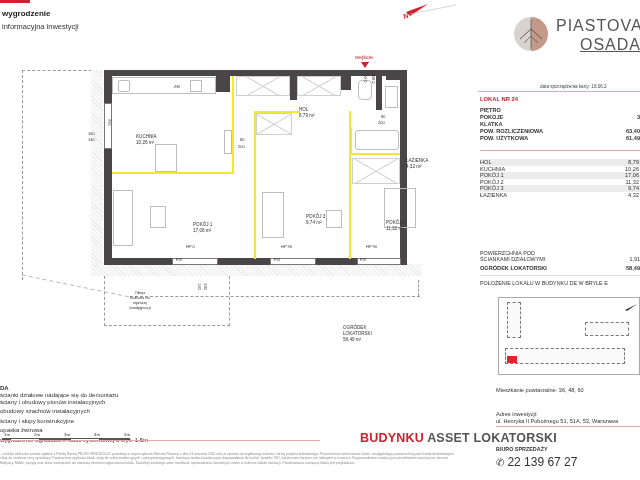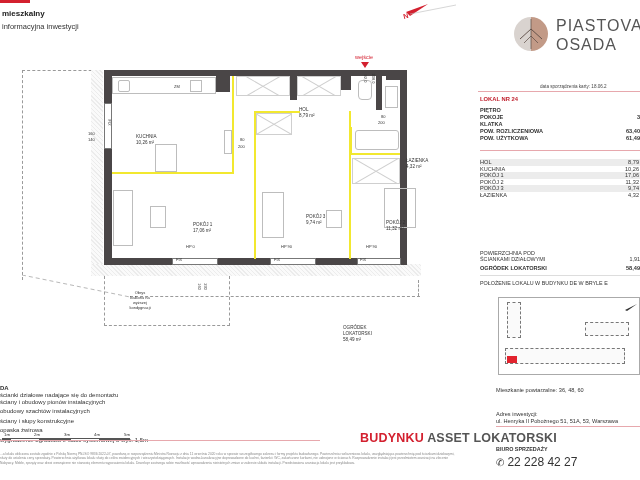--- a/index.html
+++ b/index.html
@@ -33,21 +33,21 @@
   .entry-arrow { left: 361px; top: 62px; width: 0; height: 0; border-left: 4px solid transparent; border-right: 4px solid transparent; border-top: 6px solid #d3202f; }
 
   
   .north { left: 398px; top: 2px; width: 60px; height: 18px; }
 
   
   .logo-circle { left: 514px; top: 17px; width: 34px; height: 34px; border-radius: 50%; overflow: hidden; }
   .logo-circle .l { position: absolute; left: 0; top: 0; width: 50%; height: 100%; background: #d9d3cf; }
   .logo-circle .r { position: absolute; right: 0; top: 0; width: 50%; height: 100%; background: #c29a87; }
   .logo-t1 { left: 556px; top: 17px; font-size: 16px; letter-spacing: 1px; color: #555; }
-  .logo-t2 { left: 556px; top: 36px; font-size: 16px; letter-spacing: 1px; color: #555; }
+  .logo-t2 { left: 580px; top: 36px; font-size: 16px; letter-spacing: 1px; color: #555; text-decoration: underline; }
 
   
   .date { left: 540px; top: 84px; font-size: 4.6px; color: #444; white-space: nowrap; }
   .rule-red { position: absolute; height: 0.8px; background: #e7a8ad; }
   .lokal { left: 480px; top: 96px; font-size: 5.8px; font-weight: bold; color: #c0202d; }
   .kv { position: absolute; left: 480px; width: 160px; font-size: 5.6px; font-weight: bold; color: #333; display: flex; justify-content: space-between; }
   .kv-light { position: absolute; left: 480px; width: 160px; font-size: 5.6px; color: #333; display: flex; justify-content: space-between; height: 7px; line-height: 7px; padding-right: 1px; }
   .kv-light.shade { background: #ececec; }
   .kv span:last-child, .kv-light span:last-child { text-align: right; }
 
@@ -75,21 +75,21 @@
   
   .foot-rule { left: 0; top: 440px; width: 320px; height: 0.8px; background: #e7a8ad; }
   .victoria { left: 360px; top: 431px; font-size: 12.5px; font-weight: bold; color: #555; letter-spacing: 0.2px; white-space: nowrap; }
   .victoria .v { color: #d3202f; }
   .disclaimer { left: 0; top: 452px; width: 460px; font-size: 3.3px; line-height: 4.4px; color: #888; }
 </style>
 </head>
 <body>
 
 <div class="abs red-bar"></div>
-<div class="abs h-type">mieszkalny</div>
+<div class="abs h-type">wygrodzenie</div>
 <div class="abs h-sub">informacyjna inwestycji</div>
 
 <div class="abs north">
   <svg width="60" height="18" viewBox="0 0 60 18">
     <polygon points="8,10 30,2 12,14" fill="#d3202f"></polygon>
     <line x1="12" y1="12" x2="58" y2="3" stroke="#bbb" stroke-width="0.6"></line>
     <text x="6" y="17" font-size="7" fill="#d3202f" font-family="Liberation Sans, sans-serif" font-weight="bold" transform="rotate(-15 6 17)">N</text>
   </svg>
 </div>
 
@@ -295,21 +295,21 @@
   <svg class="abs" style="left:124px;top:4px;" width="16" height="10">
     <polygon points="2,8 14,2 4,9" fill="#333"></polygon>
   </svg>
 </div>
 
 <div class="abs repeat">Mieszkanie powtarzalne: 36, 48, 60</div>
 <div class="abs addr-1">Adres inwestycji:</div>
 <div class="abs addr-2">ul. Henryka II Pobożnego 51, 51A, 53, Warszawa</div>
 <div class="rule-red" style="left:496px;top:426px;width:144px;"></div>
 <div class="abs sales-lbl">BIURO SPRZEDAŻY</div>
-<div class="abs phone"><span class="phone-icon">✆</span><span>22 228 42 27</span></div>
+<div class="abs phone"><span class="phone-icon">✆</span><span>22 139 67 27</span></div>
 
 <div class="abs legend">
   <div class="lh">DA</div>
   <div style="line-height:6px;margin-top:-2px;">ścianki działowe nadające się do demontażu</div>
   <div>ściany i obudowy pionów instalacyjnych</div>
   <div>obudowy szachtów instalacyjnych</div>
   <div>ściany i słupy konstrukcyjne</div>
   <div>opaska żwirowa</div>
   <div>wygrodzenie ogródków z siatki systemowej o wys. 1,5m</div>
 </div>

